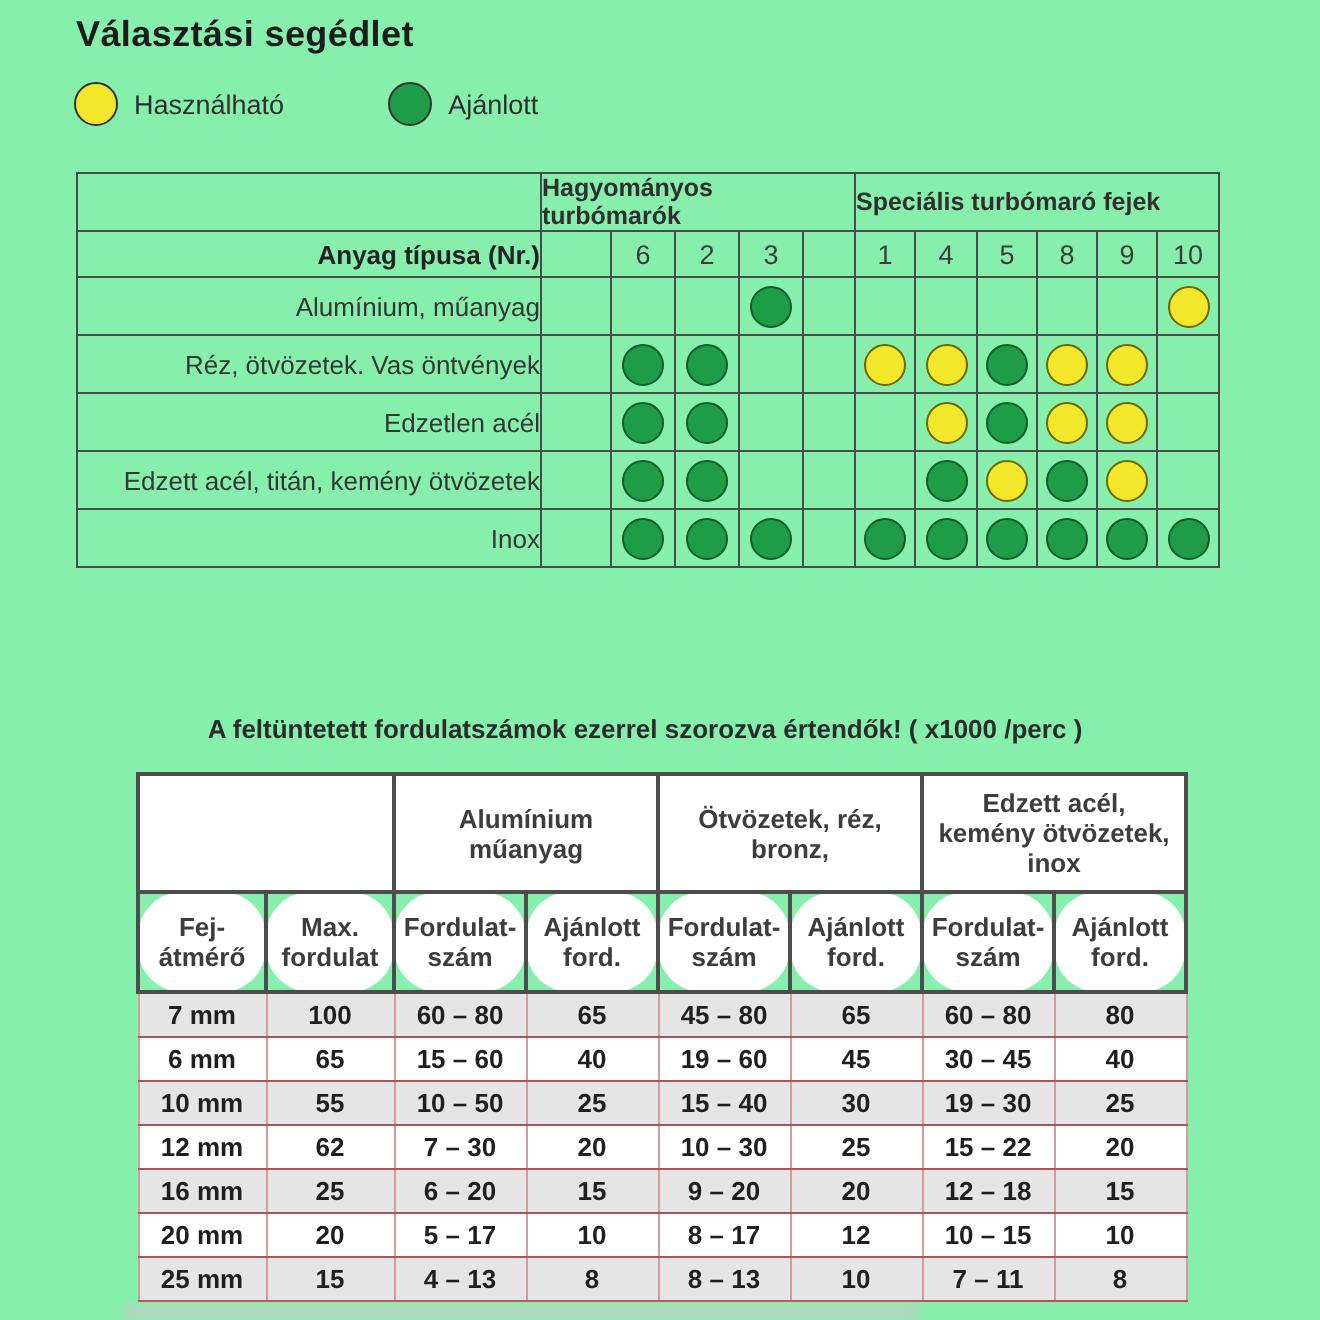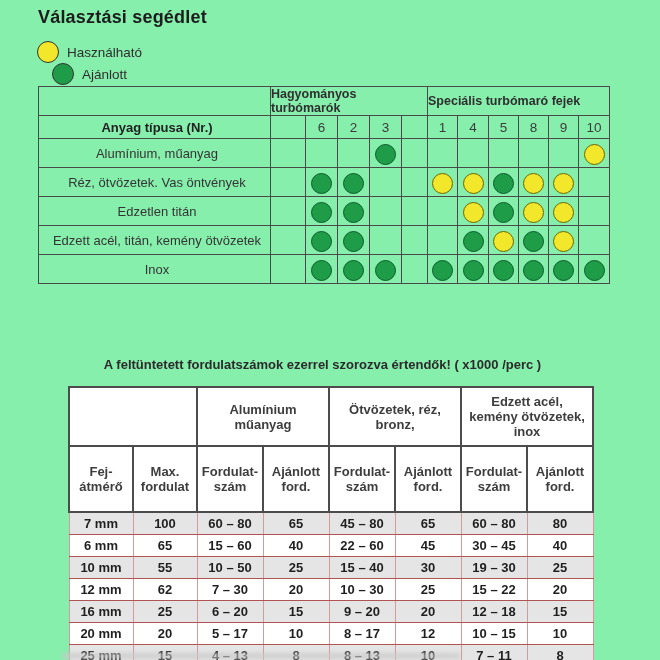--- a/index.html
+++ b/index.html
@@ -12,39 +12,39 @@
     overflow: hidden;
   }
   .page { position: relative; width: 660px; height: 660px; background: #86efac; }
 
   
   .title {
     position: absolute; left: 38px; top: 7px;
     font-size: 18px; font-weight: bold; color: #1c1c1c;
     letter-spacing: 0.2px;
   }
-  .legend { position: absolute; left: 37px; top: 41px; display: flex; align-items: center; flex-direction: column; }
+  .legend { position: absolute; left: 37px; top: 41px; display: flex; align-items: center; }
   .legend-item { display: flex; align-items: center; margin-right: 52px; font-size: 13.5px; color: #2e2e2e; }
   .legend-item .lbl { margin-left: 8px; }
 
   
   .dot { display: inline-block; width: 21px; height: 21px; border-radius: 50%; vertical-align: middle; }
   .dot.y { background: var(--usable-yellow); border: 1px solid #6e6600; }
   .dot.g { background: var(--recommended-green); border: 1px solid #0c5b2a; }
   .legend .dot { width: 22px; height: 22px; border-color: #333; }
 
   
   .sel-table {
     position: absolute; left: 38px; top: 86px;
     border-collapse: collapse; table-layout: fixed;
   }
   .sel-table th, .sel-table td { border: 1px solid #4a4a4a; padding: 0; overflow: hidden; }
   .sel-table .group { height: 23px; font-size: 12.5px; font-weight: bold; color: #2f2f2f; text-align: left; }
   .sel-table .num { height: 23px; text-align: center; font-size: 13.5px; font-weight: normal; color: #3c3c3c; }
-  .sel-table .rowlabel { text-align: center; padding-left: 5px; font-size: 13px; font-weight: normal; color: #353535; white-space: nowrap; }
+  .sel-table .rowlabel { text-align: right; padding-left: 5px; font-size: 13px; font-weight: normal; color: #353535; white-space: nowrap; }
   .sel-table thead th.rowlabel { font-weight: bold; color: #222; }
   .sel-table tbody tr { height: 29px; }
   .sel-table td.cell { text-align: center; vertical-align: middle; line-height: 27px; }
 
   
   .banner {
     position: absolute; left: 38px; top: 324px; width: 569px; height: 27px;
     background: #e3e3e3;
     border: 3px solid var(--banner-red);
     border-top-width: 4px;
@@ -61,21 +61,21 @@
     position: absolute; left: 68px; top: 386px;
     border-collapse: collapse; table-layout: fixed;
   }
   .rpm-table th {
     border: 2px solid #4c4c4c; background: #ffffff;
     font-size: 13px; font-weight: bold; color: #3d3d3d;
     white-space: pre-line; text-align: center; vertical-align: middle;
     padding: 0 2px;
   }
   .rpm-table .rgroup, .rpm-table .rcorner { height: 59px; }
-  .rpm-table .rcol { height: 66px; }
+  .rpm-table .rcol { height: 50px; border-radius: 22px; }
   .rpm-table td {
     height: 22px; text-align: center; vertical-align: middle;
     font-size: 13px; font-weight: bold; color: #1f1f1f;
     border-left: 1px solid #d09c9c; border-right: 1px solid #d09c9c;
     border-top: 1px solid #b05353; border-bottom: 1px solid #b05353;
     background: #ffffff;
   }
   .rpm-table tr.shaded td { background: var(--row-shade); }
 
   
@@ -161,21 +161,21 @@
           <td class="cell"></td>
           <td class="cell"></td>
           <td class="cell"><span class="dot y"></span></td>
           <td class="cell"><span class="dot y"></span></td>
           <td class="cell"><span class="dot g"></span></td>
           <td class="cell"><span class="dot y"></span></td>
           <td class="cell"><span class="dot y"></span></td>
           <td class="cell"></td>
         </tr>
         <tr>
-          <th class="rowlabel">Edzetlen titán</th>
+          <th class="rowlabel">Edzetlen acél</th>
           <td class="cell"></td>
           <td class="cell"><span class="dot g"></span></td>
           <td class="cell"><span class="dot g"></span></td>
           <td class="cell"></td>
           <td class="cell"></td>
           <td class="cell"></td>
           <td class="cell"><span class="dot y"></span></td>
           <td class="cell"><span class="dot g"></span></td>
           <td class="cell"><span class="dot y"></span></td>
           <td class="cell"><span class="dot y"></span></td>
@@ -264,21 +264,21 @@
           <td>45 – 80</td>
           <td>65</td>
           <td>60 – 80</td>
           <td>80</td>
         </tr>
         <tr>
           <td>6 mm</td>
           <td>65</td>
           <td>15 – 60</td>
           <td>40</td>
-          <td>22 – 60</td>
+          <td>19 – 60</td>
           <td>45</td>
           <td>30 – 45</td>
           <td>40</td>
         </tr>
         <tr class="shaded">
           <td>10 mm</td>
           <td>55</td>
           <td>10 – 50</td>
           <td>25</td>
           <td>15 – 40</td>

